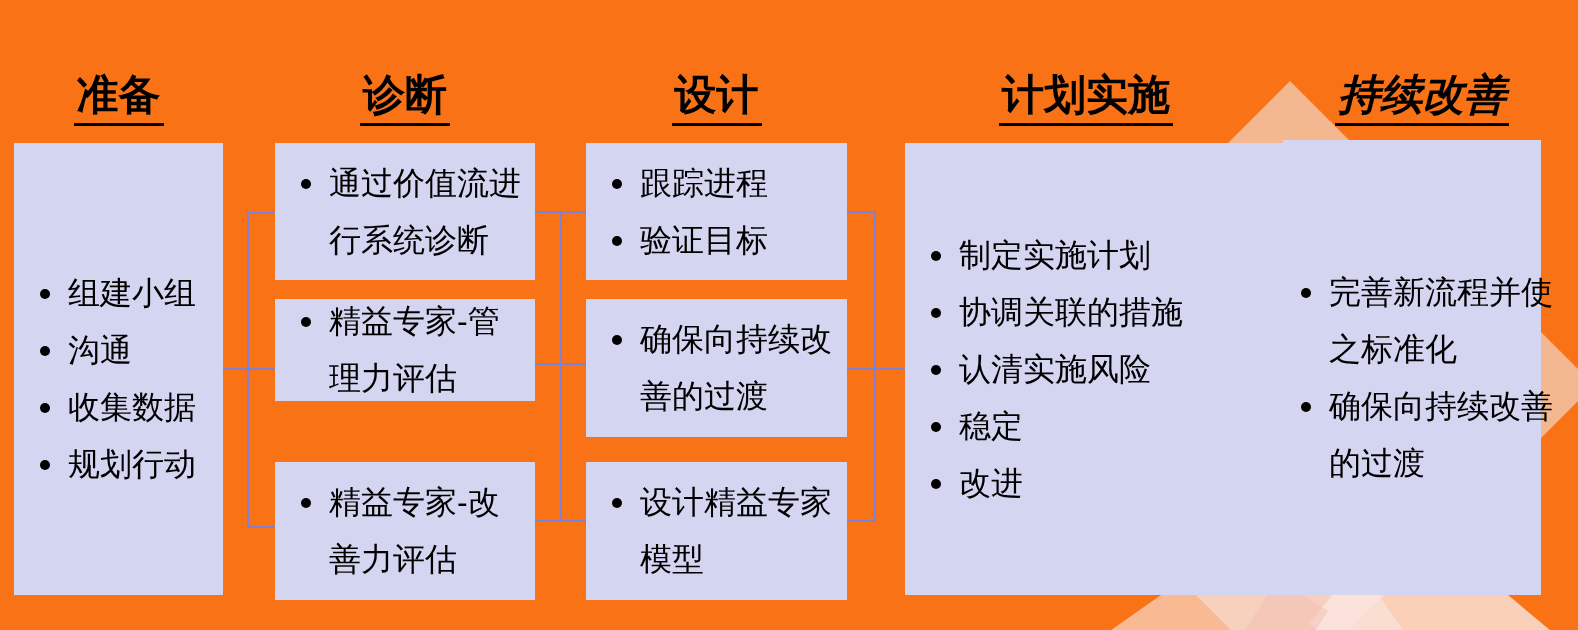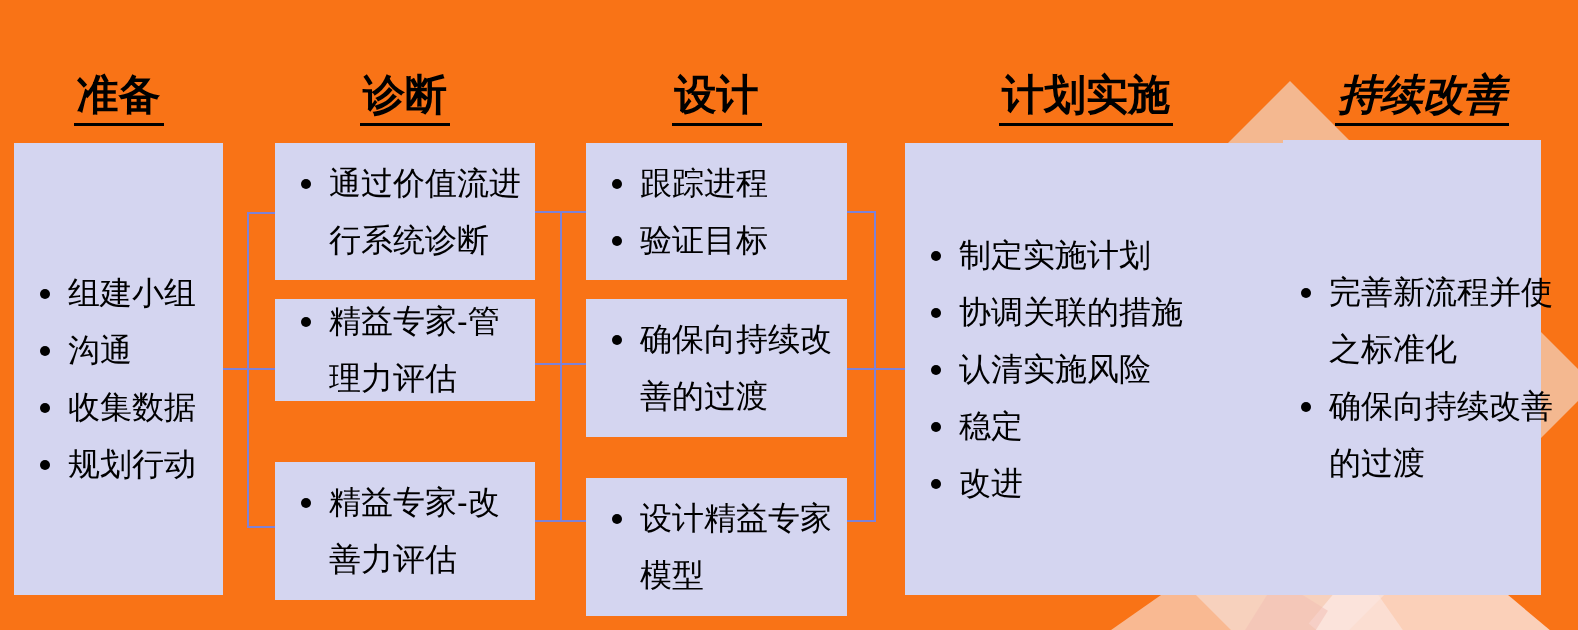--- a/index.html
+++ b/index.html
@@ -71,21 +71,21 @@
   .hdr.c2 { left: 586px;  width: 261px; }
   .hdr.c3 { left: 922px;  width: 328px; }
   .hdr.c4 { left: 1283px; width: 278px; font-style: italic; }
 
   .bx-c0   { left: 14px;   top: 143px; width: 209px; height: 452px; }
   .bx-c1-0 { left: 275px;  top: 143px; width: 260px; height: 137px; }
   .bx-c1-1 { left: 275px;  top: 299px; width: 260px; height: 102px; }
   .bx-c1-2 { left: 275px;  top: 462px; width: 260px; height: 138px; }
   .bx-c2-0 { left: 586px;  top: 143px; width: 261px; height: 137px; }
   .bx-c2-1 { left: 586px;  top: 299px; width: 261px; height: 138px; }
-  .bx-c2-2 { left: 586px;  top: 478px; width: 261px; height: 138px; font-family: Liberation Serif, serif; }
+  .bx-c2-2 { left: 586px;  top: 462px; width: 261px; height: 138px; font-family: Liberation Serif, serif; }
   .bx-c3   { left: 905px;  top: 143px; width: 392px; height: 452px; }
   .bx-c4   { left: 1283px; top: 140px; width: 258px; height: 455px; justify-content: center; }
 
   
   .lnA-v { left: 247px; top: 212px; width: 2px;  height: 316px; }
   .lnA-t { left: 249px; top: 212px; width: 26px; height: 2px; }
   .lnA-m { left: 222px; top: 368px; width: 53px; height: 2px; }
   .lnA-b { left: 247px; top: 526px; width: 28px; height: 2px; }
   
   .lnB-v { left: 560px; top: 211px; width: 2px;  height: 311px; }

